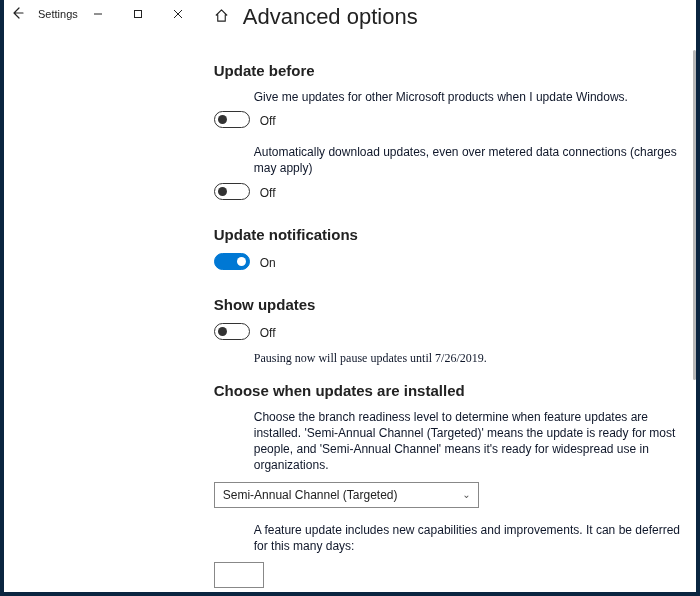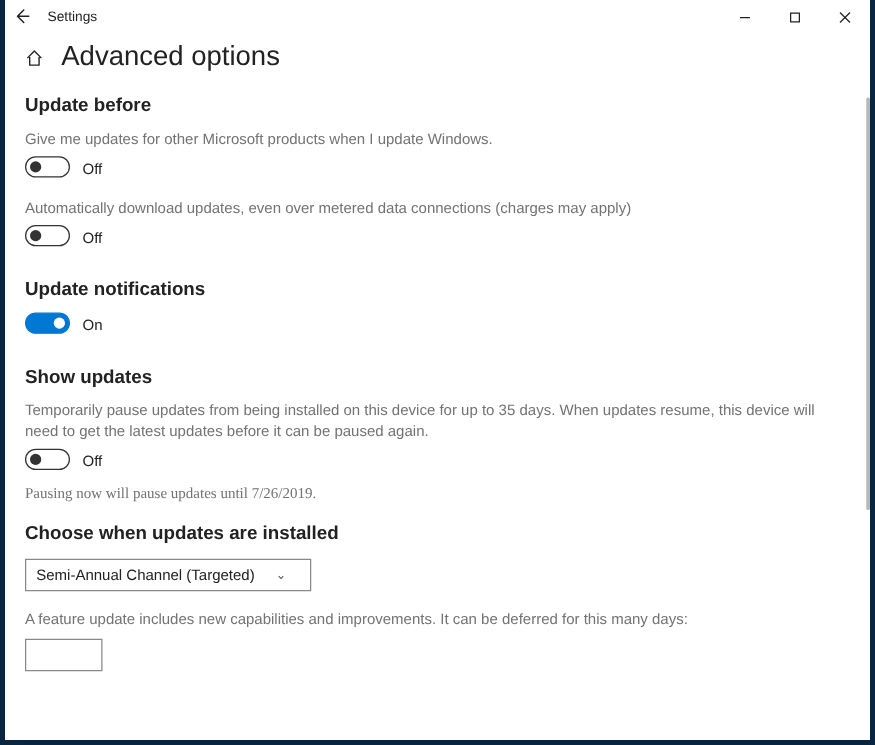--- a/index.html
+++ b/index.html
@@ -12,21 +12,20 @@
     background: #0a2540;
   }
   .window {
     position: absolute;
     left: 4px;
     top: 0;
     right: 4px;
     bottom: 4px;
     background: #fff;
     display: flex;
-    flex-direction: column;
   }
   .titlebar {
     height: 28px;
     display: flex;
     align-items: center;
     font-size: 11px;
     color: #222;
   }
   .titlebar .back {
     width: 28px;
@@ -60,44 +59,45 @@
     height: 330px;
     background: #b8b8b8;
     border-radius: 2px;
   }
   .content {
     padding: 4px 16px 0 16px;
     color: #222;
   }
   .page-header {
     display: flex;
-    align-items: flex-end;
-    margin-bottom: 18px;
+    align-items: center;
+    margin-bottom: 32px;
   }
   .home-icon {
     font-size: 15px;
     margin-right: 14px;
     color: #222;
   }
   .page-title {
     font-size: 22px;
     font-weight: 400;
   }
   .section-title {
     font-size: 15px;
     font-weight: 600;
     margin-top: 4px;
     margin-bottom: 10px;
   }
   .desc {
     font-size: 12px;
-    color: #737373;
+    color: #0f172a;
     line-height: 1.35;
     margin-bottom: 6px;
     max-width: 640px;
+    margin-left: 40px;
   }
   .toggle-row {
     display: flex;
     align-items: flex-end;
     margin-bottom: 16px;
   }
   .toggle {
     width: 34px;
     height: 15px;
     border-radius: 9px;
@@ -127,24 +127,25 @@
   }
   .toggle-label {
     font-size: 12px;
   }
   .dropdown {
     display: inline-flex;
     align-items: center;
     border: 1px solid #888;
     height: 24px;
     font-size: 12px;
-    padding: 0 12px 0 8px;
+    padding: 0 0 0 8px;
     margin-top: 2px;
     margin-bottom: 14px;
     background: #fff;
+    gap: 48px;
   }
   .dropdown .dd-text { padding-right: 10px; }
   .dropdown .chev {
     width: 22px;
     text-align: center;
     color: #555;
     font-size: 10px;
   }
   .dropdown.narrow { min-width: 40px; }
   .gap { height: 6px; }
@@ -219,31 +220,31 @@
         <div class="toggle on">
             <div class="knob"></div>
           </div>
         <span class="toggle-label">On</span>
       </div>
 
       <div class="gap"></div>
 
       
       <div class="section-title">Show updates</div>
-      <div class="desc">Temporarily pause updates from being installed on this device for up to 35 days. When updates resume, this device will need to get the latest updates before it can be paused again.</div>
       <div class="toggle-row">
         <div class="toggle">
             <div class="knob"></div>
           </div>
         <span class="toggle-label">Off</span>
       </div>
       <div class="desc" style="margin-top:-6px;margin-bottom:16px;font-family:Liberation Serif, serif;">Pausing now will pause updates until 7/26/2019.</div>
 
       
       <div class="section-title">Choose when updates are installed</div>
+      <div class="desc">Choose the branch readiness level to determine when feature updates are installed. 'Semi-Annual Channel (Targeted)' means the update is ready for most people, and 'Semi-Annual Channel' means it's ready for widespread use in organizations.</div>
       <div class="dropdown">
         <span class="dd-text">Semi-Annual Channel (Targeted)</span>
         <span class="chev">⌄</span>
       </div>
 
       <div class="desc">A feature update includes new capabilities and improvements. It can be deferred for this many days:</div>
       <div class="dropdown narrow">
         
         
       </div>

